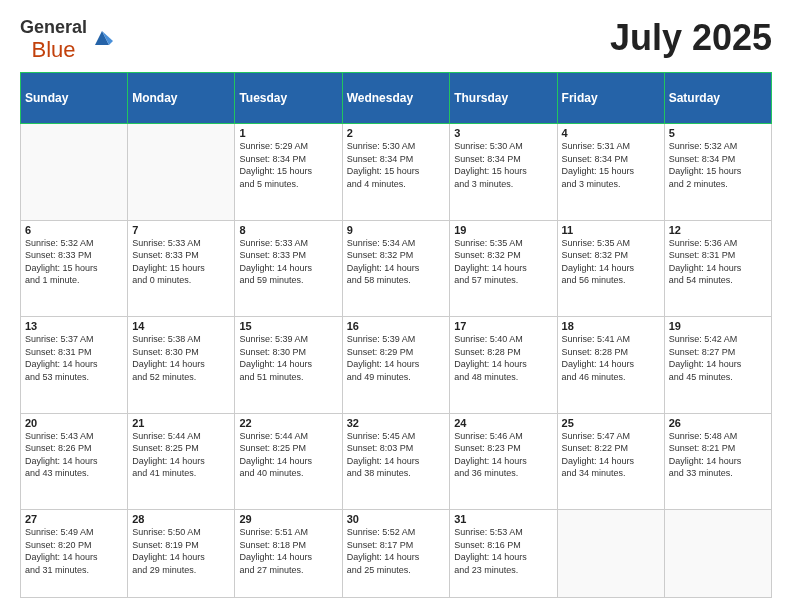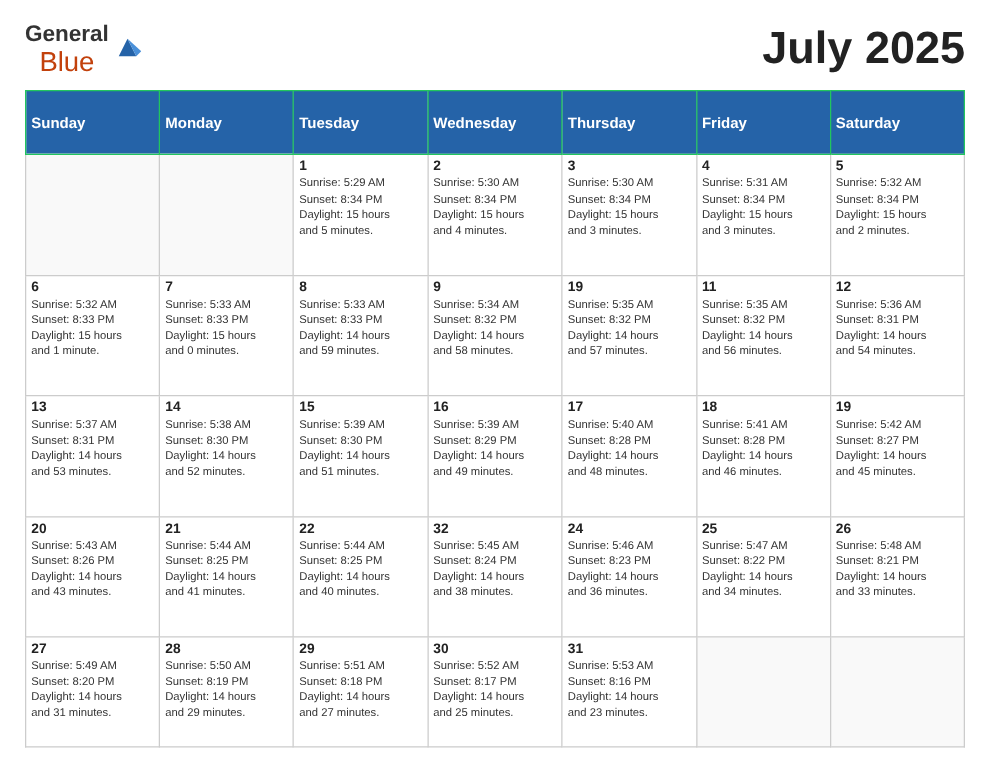--- a/index.html
+++ b/index.html
@@ -295,21 +295,21 @@
           <td>
             <span class="day-num">22</span>
             <div class="day-info" style="white-space: pre-line;">Sunrise: 5:44 AM
 Sunset: 8:25 PM
 Daylight: 14 hours
 and 40 minutes.</div>
           </td>
           <td>
             <span class="day-num">32</span>
             <div class="day-info" style="white-space: pre-line;">Sunrise: 5:45 AM
-Sunset: 8:24 PM
+Sunset: 8:03 PM
 Daylight: 14 hours
 and 38 minutes.</div>
           </td>
           <td>
             <span class="day-num">24</span>
             <div class="day-info" style="white-space: pre-line;">Sunrise: 5:46 AM
 Sunset: 8:23 PM
 Daylight: 14 hours
 and 36 minutes.</div>
           </td>

